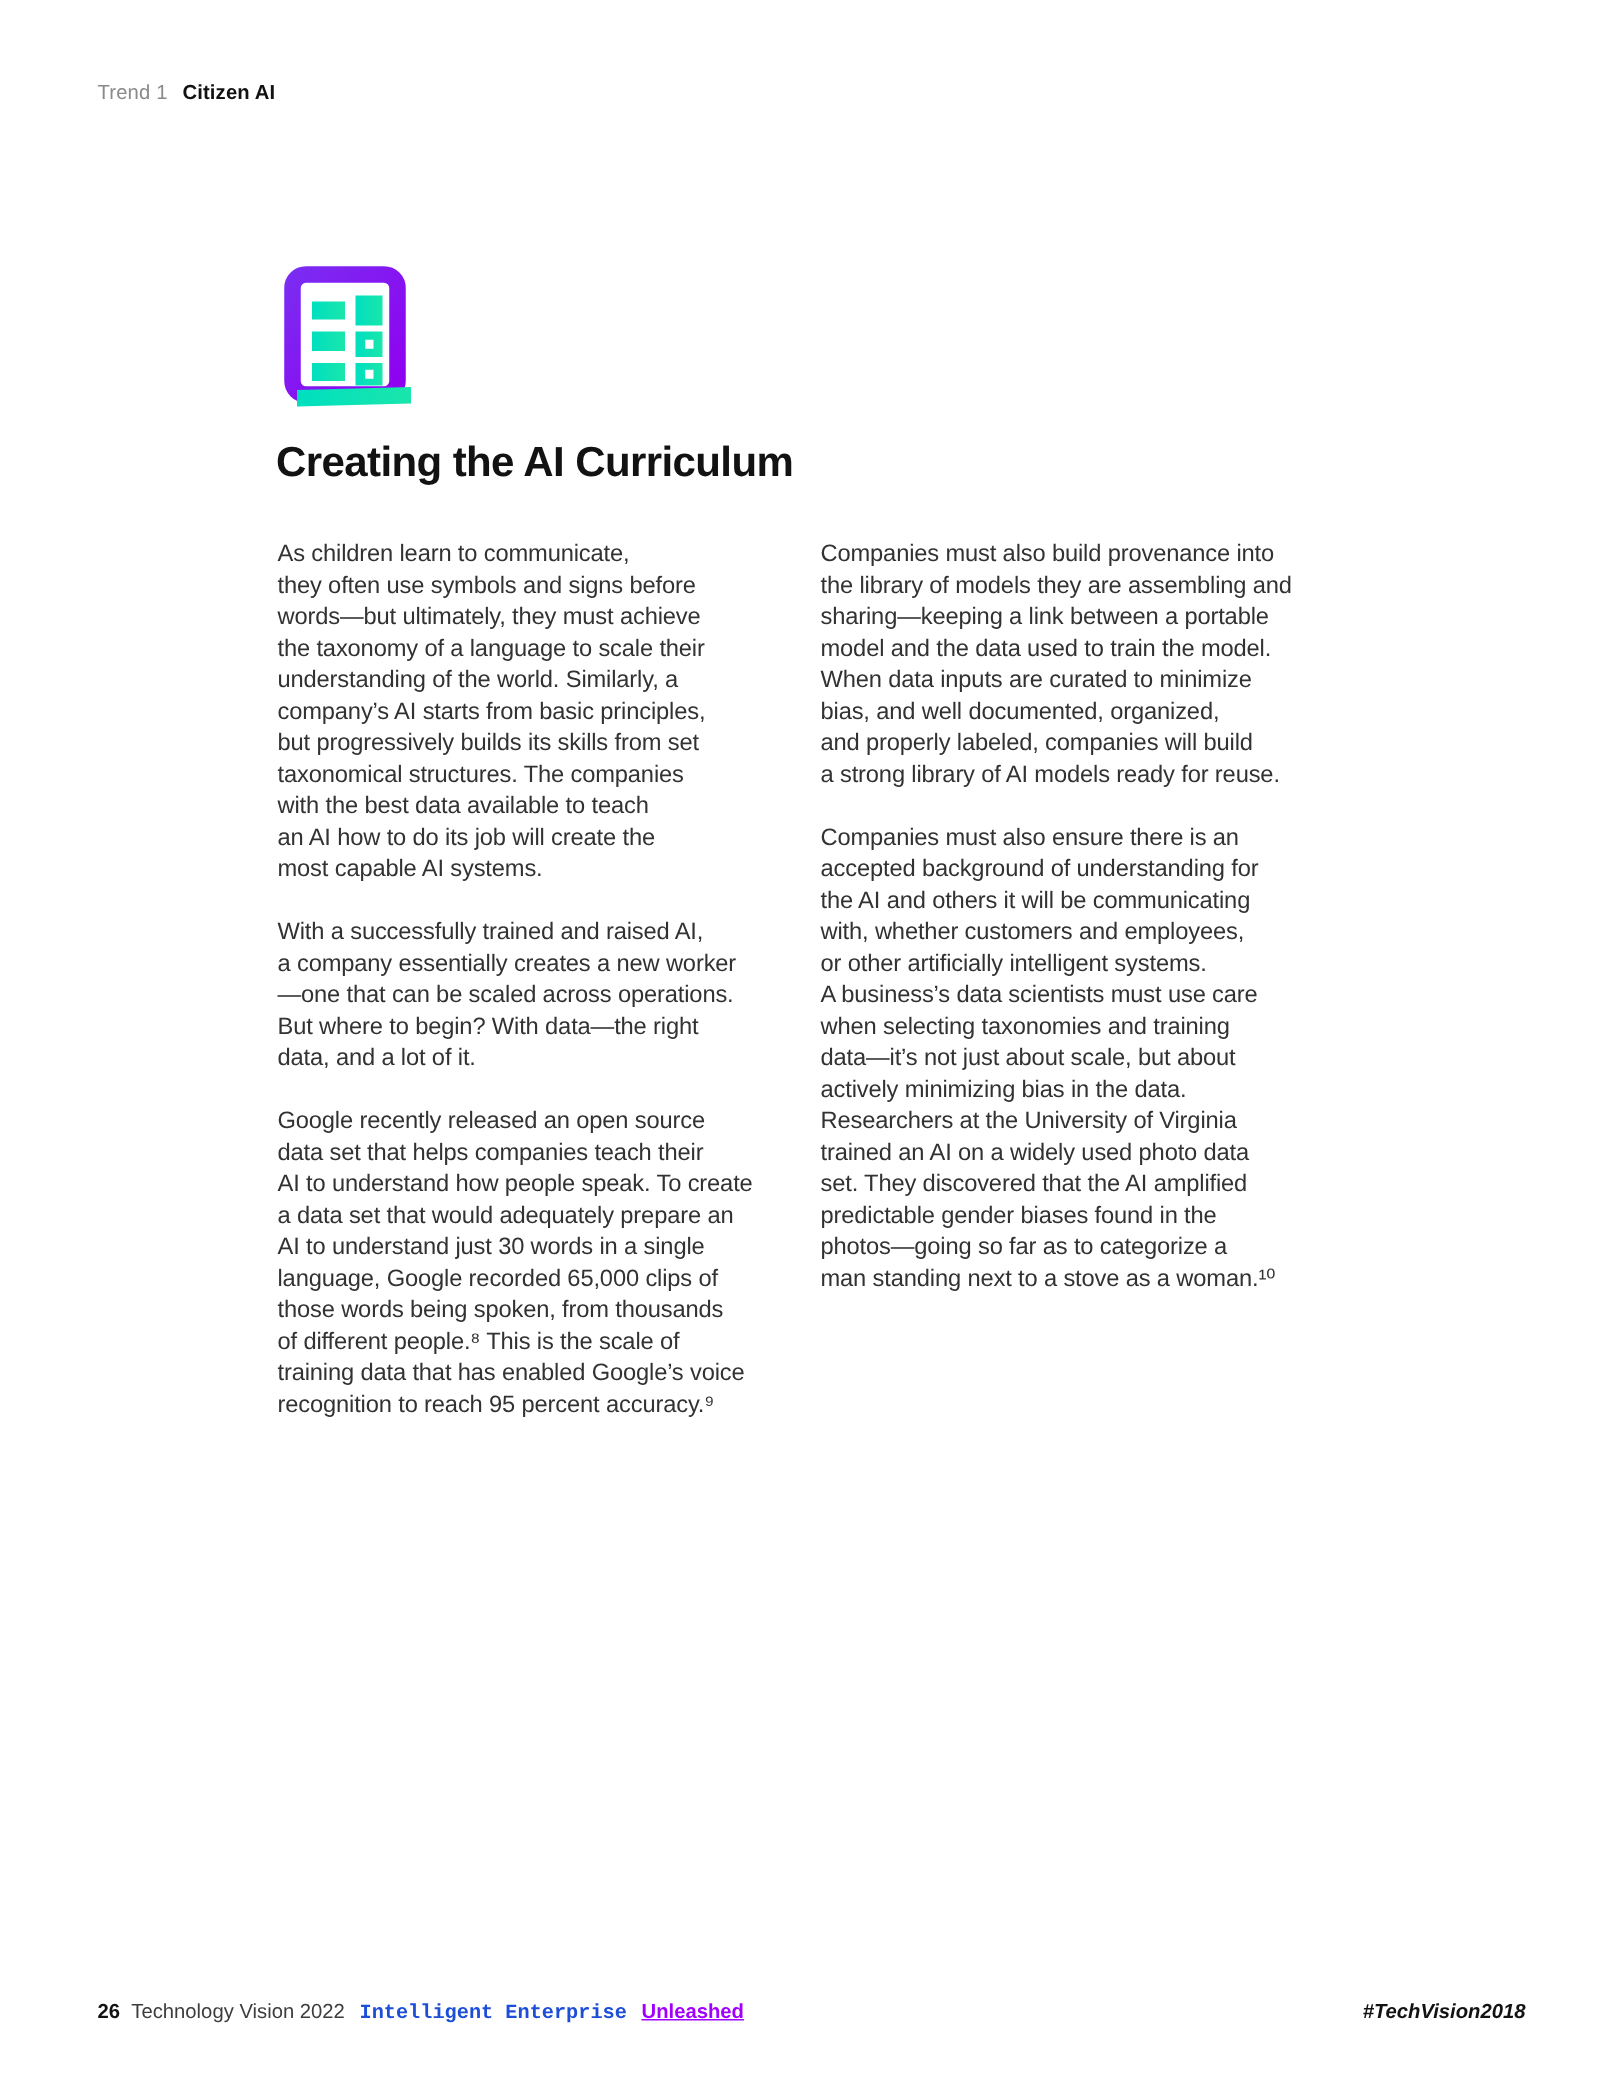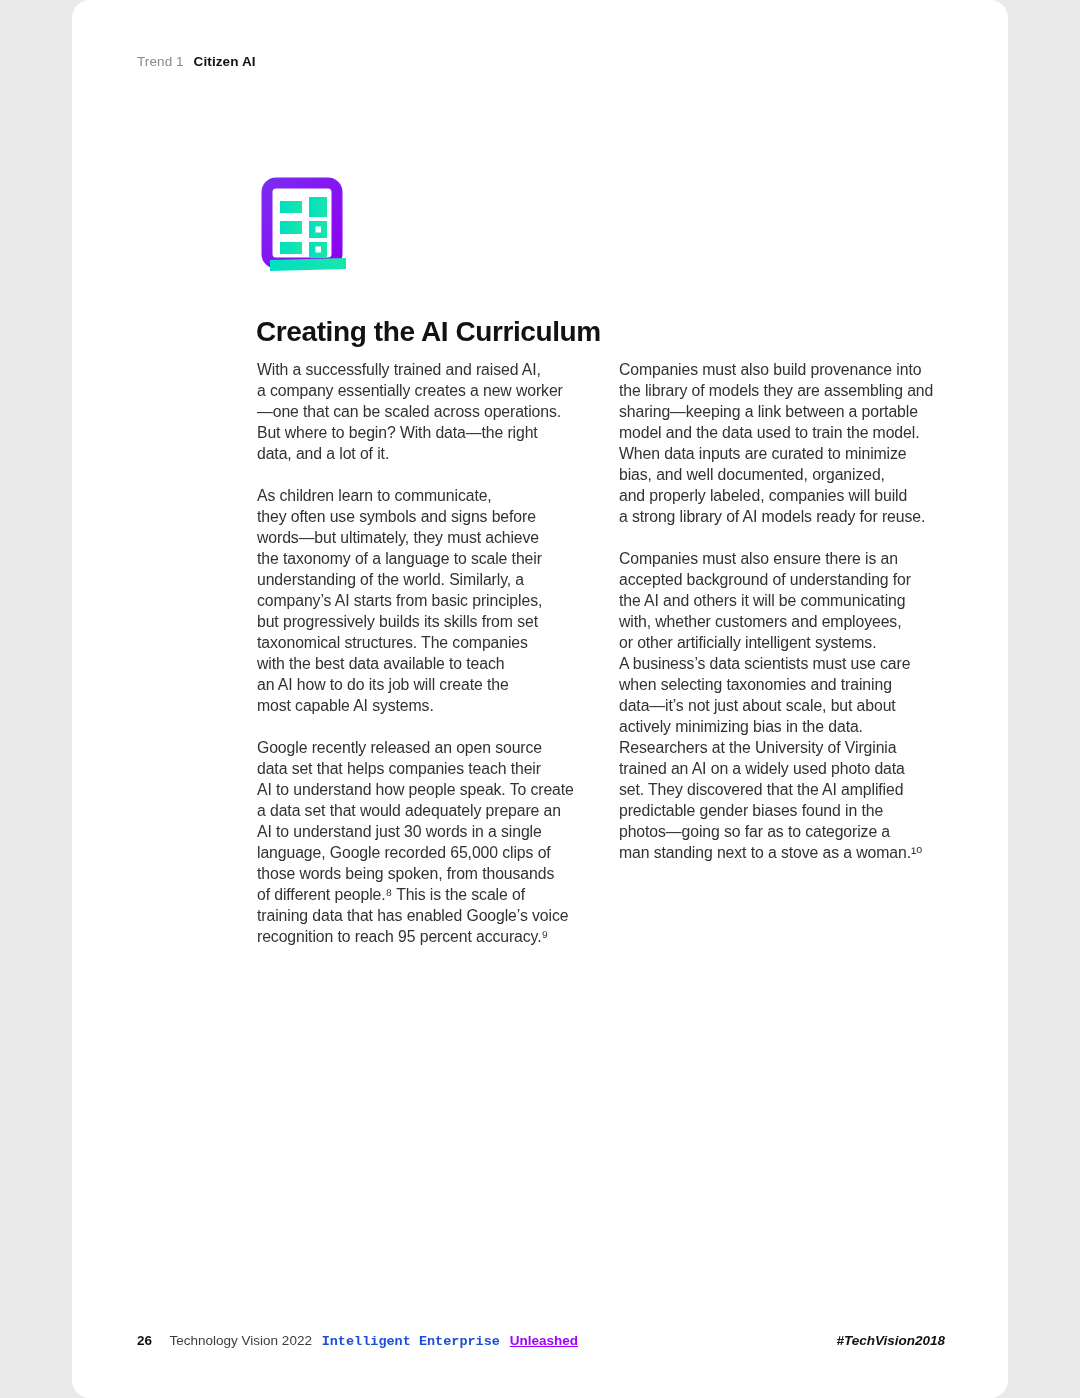--- a/index.html
+++ b/index.html
@@ -1,25 +1,24 @@
 <!DOCTYPE html>
 <html><head>
 <meta charset="utf-8">
 <style>
   html, body { margin: 0; padding: 0; background: #e9e9e9; }
   .page {
     position: relative;
-    width: 936px;
+    width: 1080px;
     height: 1398px;
     margin: 0 auto;
     background: #ffffff;
     font-family: "Liberation Sans", "DejaVu Sans", sans-serif;
     color: #2e2e2e;
     overflow: hidden;
-    border-radius: 18px;
   }
   
   .eyebrow {
     position: absolute;
     left: 65px;
     top: 54px;
     font-size: 13.5px;
     letter-spacing: 0.1px;
   }
   .eyebrow .trend { color: #8a8a8a; }
@@ -32,21 +31,21 @@
     top: 176px;
     width: 90px;
     height: 98px;
   }
   .icon-wrap svg { width: 100%; height: 100%; }
 
   
   .heading {
     position: absolute;
     left: 184px;
-    top: 316px;
+    top: 292px;
     margin: 0;
     font-size: 28px;
     font-weight: 800;
     letter-spacing: -0.4px;
     color: #121212;
   }
 
   
   .col {
     position: absolute;
@@ -69,21 +68,21 @@
     position: absolute;
     left: 65px;
     right: 63px;
     top: 1333px;
     display: flex;
     justify-content: space-between;
     align-items: baseline;
     font-size: 13.5px;
   }
   .footer-left span { margin-right: 6px; }
-  .footer .pg { font-weight: bold; color: #121212; margin-right: 14px; }
+  .footer .pg { font-weight: bold; color: #121212; margin-right: 4px; }
   .footer .f-reg { color: #3d3d3d; }
   .footer .f-bold { font-weight: bold; color: #1d4ed8; font-family: Liberation Mono, monospace; }
   .footer .f-accent { font-weight: bold; }
   .footer-right { font-weight: bold; color: #121212; font-style: italic; }
 </style>
 </head>
 <body>
 
 <div class="page">
 
@@ -117,36 +116,36 @@
       <rect x="51" y="66" width="18" height="15" fill="url(#gTeal)"></rect>
       <rect x="57.5" y="70.5" width="5.5" height="6" fill="#ffffff"></rect>
 
       <polygon points="12,84 88,82 88,93 12,95" fill="url(#gTeal)"></polygon>
     </svg>
   </div>
 
   <h1 class="heading">Creating the AI Curriculum</h1>
 
   <div class="col col-left">
-    <p>With a successfully trained and raised AI,
-a company essentially creates a new worker
-—one that can be scaled across operations.
-But where to begin? With data—the right
-data, and a lot of it.</p>
     <p>As children learn to communicate,
 they often use symbols and signs before
 words—but ultimately, they must achieve
 the taxonomy of a language to scale their
 understanding of the world. Similarly, a
 company’s AI starts from basic principles,
 but progressively builds its skills from set
 taxonomical structures. The companies
 with the best data available to teach
 an AI how to do its job will create the
 most capable AI systems.</p>
+    <p>With a successfully trained and raised AI,
+a company essentially creates a new worker
+—one that can be scaled across operations.
+But where to begin? With data—the right
+data, and a lot of it.</p>
     <p>Google recently released an open source
 data set that helps companies teach their
 AI to understand how people speak. To create
 a data set that would adequately prepare an
 AI to understand just 30 words in a single
 language, Google recorded 65,000 clips of
 those words being spoken, from thousands
 of different people.⁸ This is the scale of
 training data that has enabled Google’s voice
 recognition to reach 95 percent accuracy.⁹</p>

